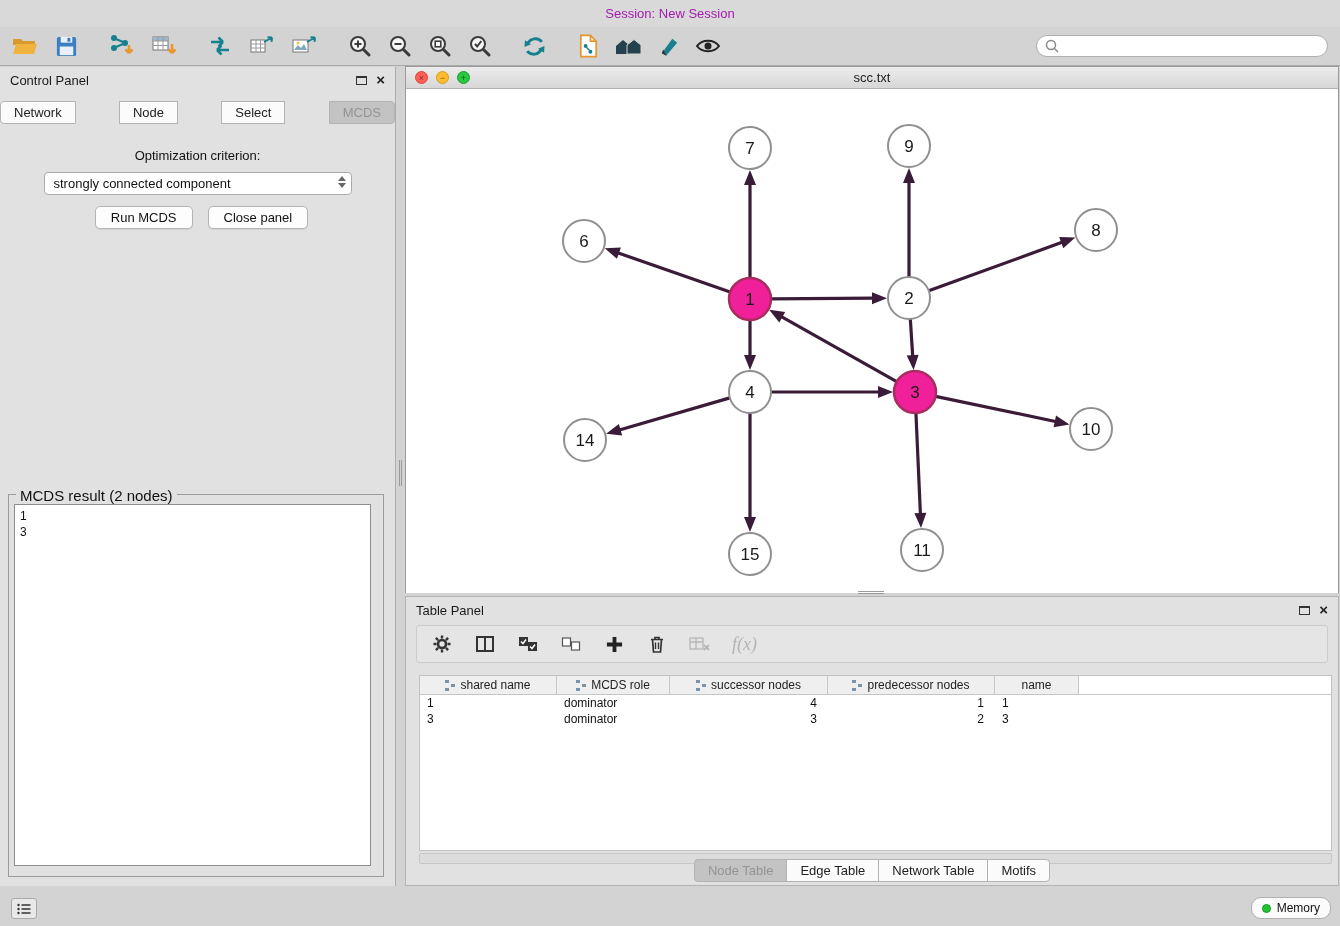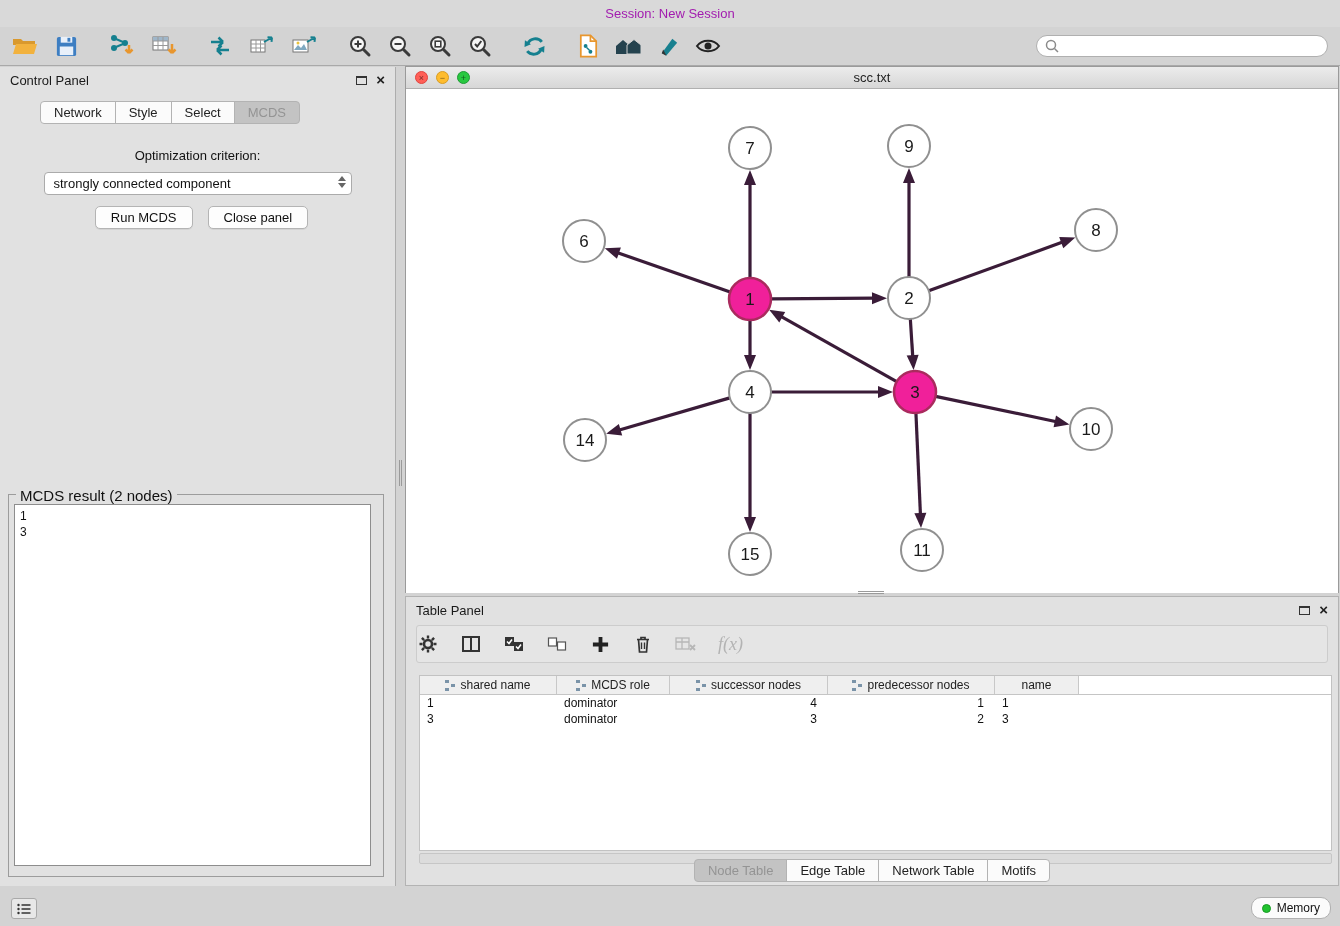--- a/index.html
+++ b/index.html
@@ -14,21 +14,21 @@
   .tb-icon { width:28px; height:28px; display:flex; align-items:center; justify-content:center; cursor:default; }
   .search-box { margin-left:auto; margin-right:12px; width:292px; height:22px; background:#fff; border:1px solid #b0b0b0; border-radius:12px; display:flex; align-items:center; padding:0 8px; }
   .search-box input { border:none; outline:none; flex:1; font-size:12px; background:transparent; margin-left:5px; font-family:"Liberation Sans",sans-serif; }
 
   
   .control-panel { position:absolute; left:0; top:67px; width:396px; height:819px; background:#e1e1e1; border-right:1px solid #adadad; }
   .panel-header { height:26px; display:flex; align-items:center; padding:0 10px; font-size:13px; color:#1a1a1a; }
   .panel-header .hdr-icons { margin-left:auto; display:flex; align-items:center; gap:9px; }
   .float-icon { width:11px; height:9px; border:1px solid #333; border-top:2px solid #333; display:inline-block; }
   .close-x { font-size:15px; font-weight:700; color:#222; line-height:12px; }
-  .tab-row { display:flex; justify-content:flex-start; margin-top:8px;margin-left:40px; }
+  .tab-row { display:flex; justify-content:space-between; margin-top:8px; }
   .tab { font-size:13px; padding:3px 13px; background:#fbfbfb; border:1px solid #b3b3b3; margin-left:-1px; color:#222; }
   .tab:first-child { border-radius:4px 0 0 4px; margin-left:0; }
   .tab:last-child { border-radius:0 4px 4px 0; }
   .tab.active { background:#c3c3c3; color:#949494; }
   .opt-label { text-align:center; margin-top:24px; font-size:13px; color:#111; }
   .dropdown { margin:9px auto 0; width:308px; height:23px; background:#fff; border:1px solid #ababab; border-radius:4px; display:flex; align-items:center; font-size:13px; padding-left:9px; position:relative; color:#111; }
   .stepper { position:absolute; right:5px; top:3px; display:flex; flex-direction:column; gap:2px; }
   .stepper .up { width:0; height:0; border-left:4px solid transparent; border-right:4px solid transparent; border-bottom:5px solid #666; }
   .stepper .dn { width:0; height:0; border-left:4px solid transparent; border-right:4px solid transparent; border-top:5px solid #666; }
   .btn-row { display:flex; justify-content:center; gap:15px; margin-top:11px;padding-left:8px; }
@@ -49,21 +49,21 @@
   .lights { position:absolute; left:9px; top:4px; display:flex; gap:8px; }
   .light { width:13px; height:13px; border-radius:50%; font-size:9px; line-height:12px; text-align:center; color:rgba(0,0,0,0.55); }
   .light.red { background:#ff5f57; border:1px solid #e0443e; }
   .light.yellow { background:#febc2e; border:1px solid #d89c23; }
   .light.green { background:#28c840; border:1px solid #1f9a35; }
   .net-canvas { position:absolute; left:0; top:23px; width:932px; height:503px; background:#fff; }
   #graph-svg text { font-family:"Liberation Sans",sans-serif; font-size:17px; fill:#1a1a1a; }
 
   
   .table-panel { position:absolute; left:405px; top:596px; width:934px; height:290px; background:#e1e1e1; border:1px solid #b3b3b3; }
-  .tp-toolbar { position:absolute; left:10px; top:28px; right:10px; height:38px; background:#e5e5e5; border:1px solid #cccccc; border-radius:3px; display:flex; align-items:center; gap:21px; }
+  .tp-toolbar { position:absolute; left:10px; top:28px; right:10px; height:38px; background:#e5e5e5; border:1px solid #cccccc; border-radius:3px; display:flex; align-items:center; gap:21px; padding-left:14px; }
   .tp-icon { width:22px; height:22px; display:flex; align-items:center; justify-content:center; }
   .fx-label { font-family:"Liberation Serif", serif; font-style:italic; font-size:18px; color:#b3b3b3; }
   .table-wrap { position:absolute; left:13px; top:78px; right:6px; height:176px; background:#fff; border:1px solid #c2c2c2; overflow:hidden; }
   .t-head { display:flex; height:19px; border-bottom:1px solid #c5c5c5; }
   .t-hcell { background:#efefef; border-right:1px solid #c8c8c8; display:flex; align-items:center; justify-content:center; gap:4px; font-size:12px; color:#222; }
   .t-row { display:flex; height:16px; font-size:12px; color:#111; }
   .t-cell { padding:1px 7px; white-space:nowrap; overflow:hidden; }
   .c0 { width:137px; } .c1 { width:113px; } .c2 { width:158px; } .c3 { width:167px; } .c4 { width:84px; }
   .num { text-align:right; padding-right:11px; }
   .t-filler { flex:1; background:#fff; }
@@ -210,21 +210,21 @@
 <div class="control-panel">
   <div class="panel-header">
     <span>Control Panel</span>
     <span class="hdr-icons">
       <span class="float-icon"></span>
       <span class="close-x">×</span>
     </span>
   </div>
   <div class="tab-row">
     <span class="tab">Network</span>
-    <span class="tab">Style</span>
+    <span class="tab">Node</span>
     <span class="tab">Select</span>
     <span class="tab active">MCDS</span>
   </div>
   <div class="opt-label">Optimization criterion:</div>
   <div class="dropdown">
     <span>strongly connected component</span>
     <span class="stepper">
         <span class="up"></span>
         <span class="dn"></span>
       </span>

